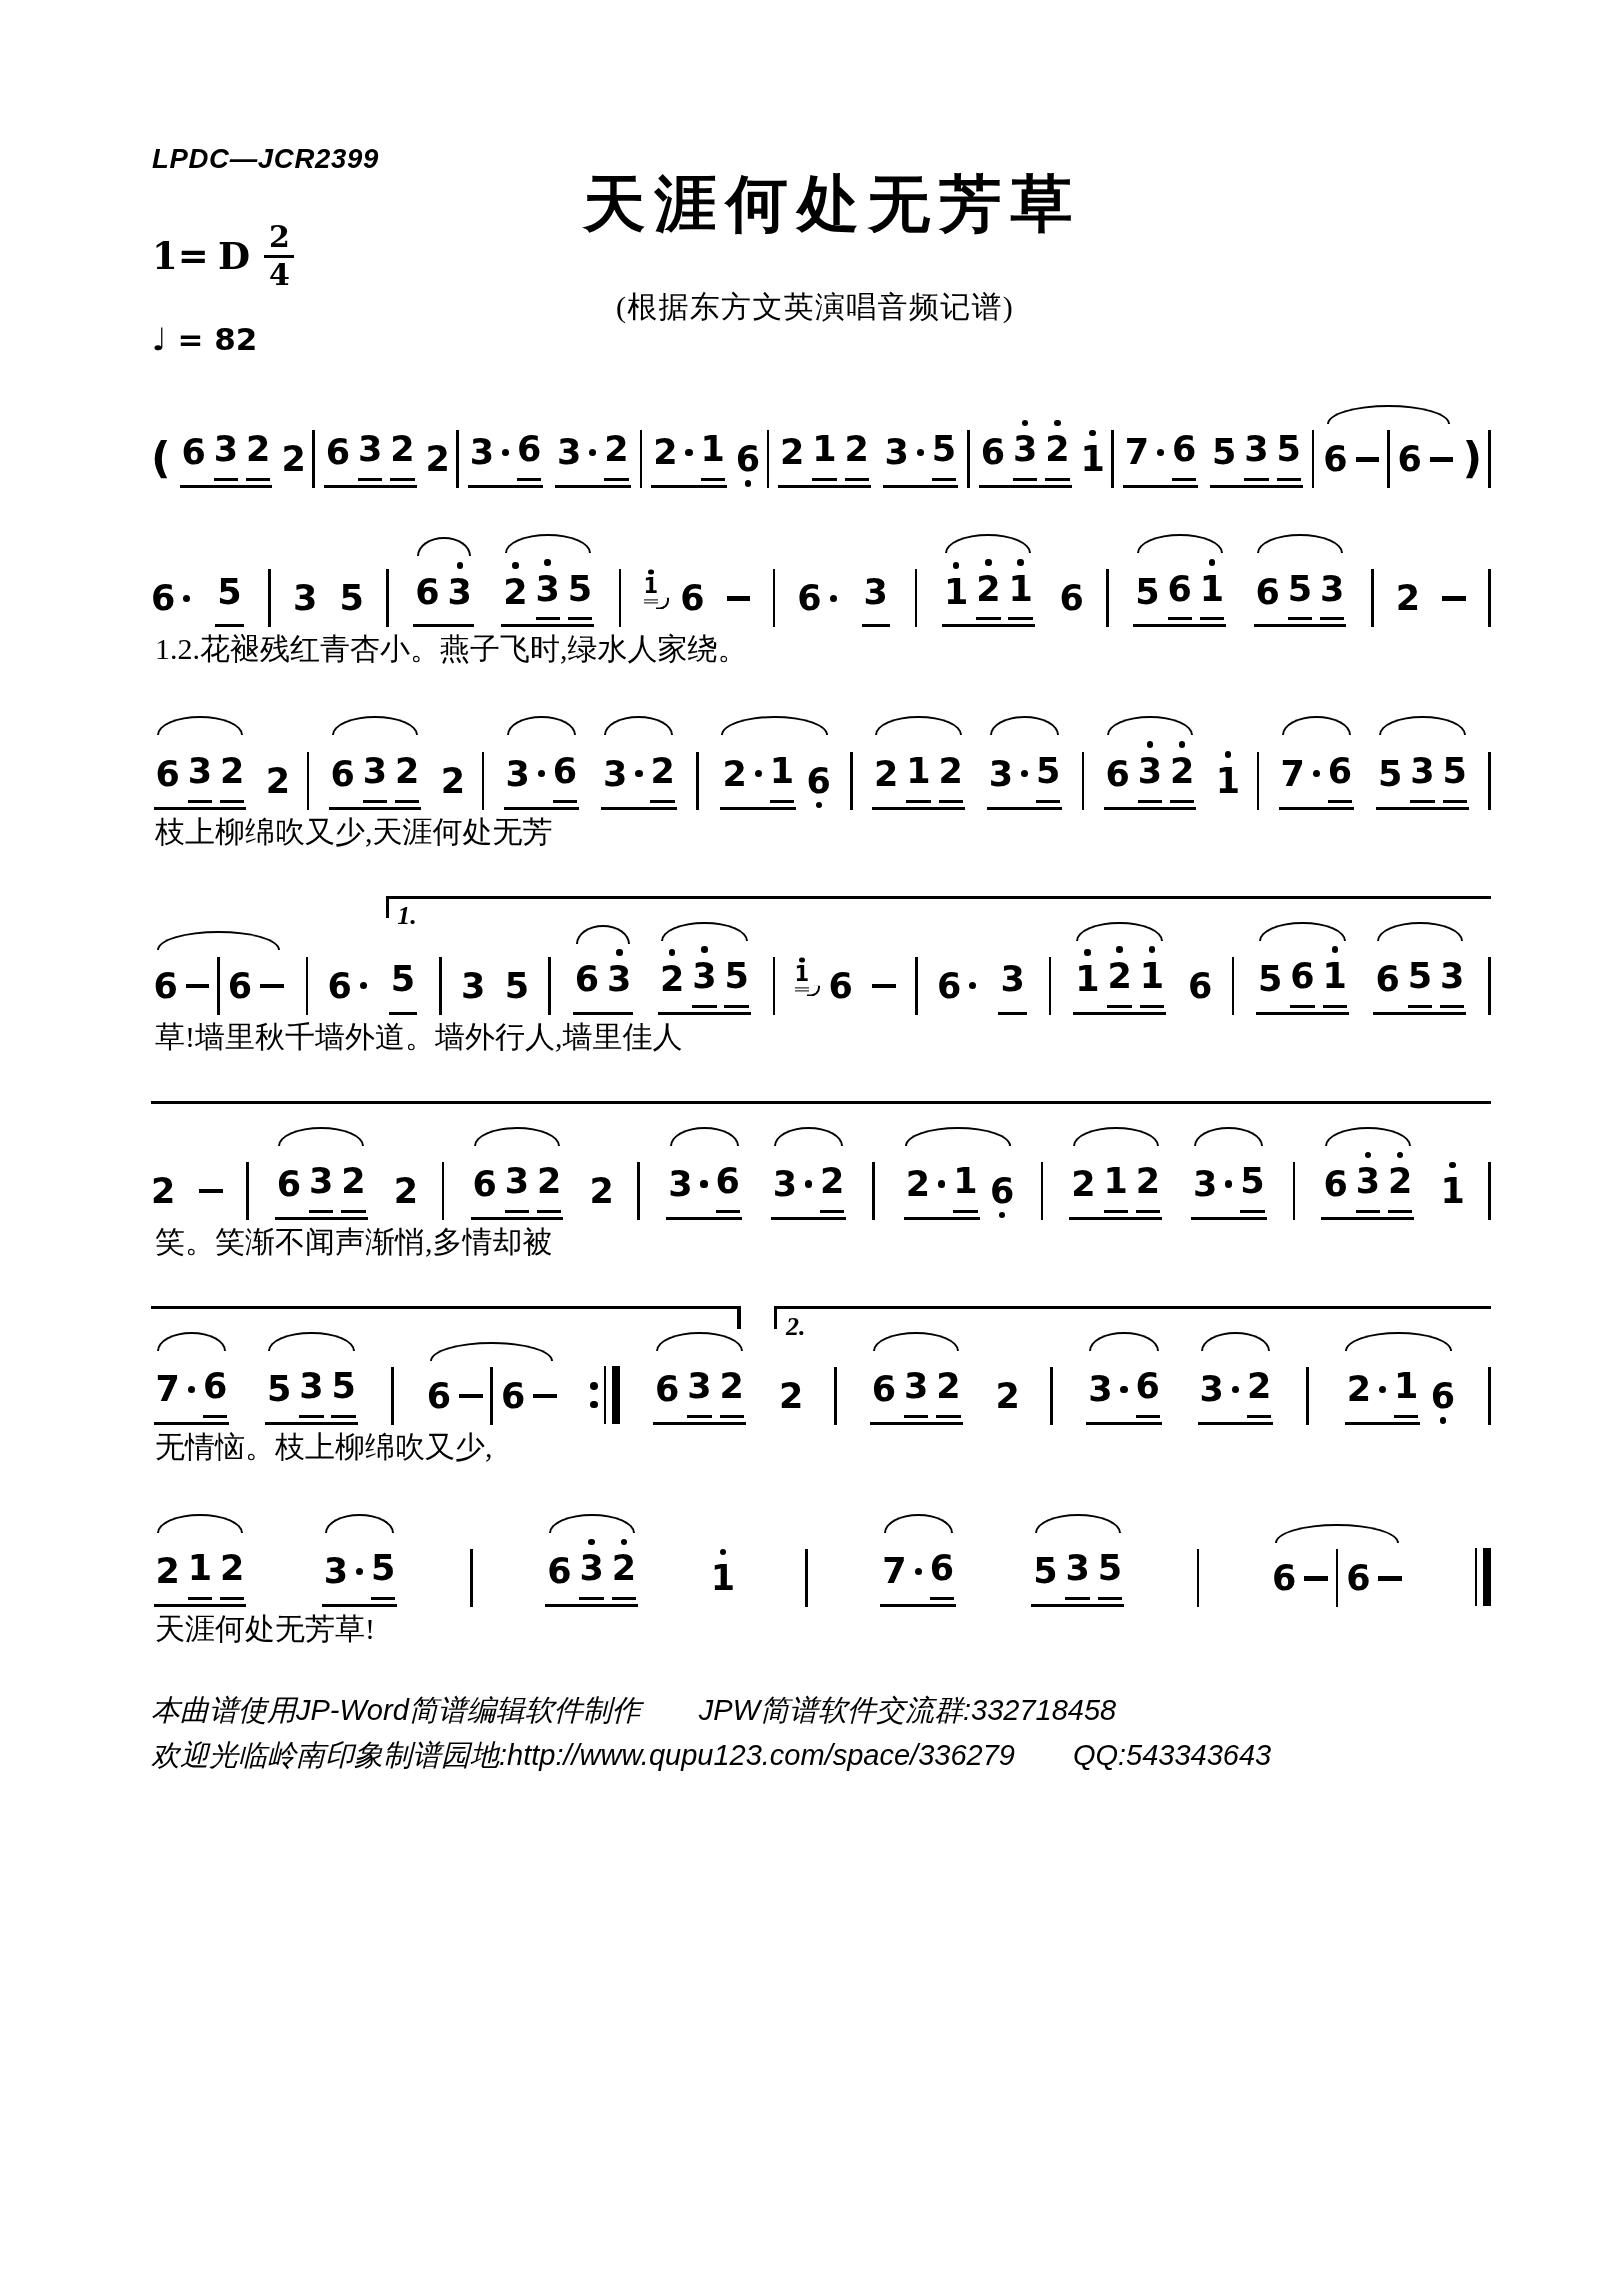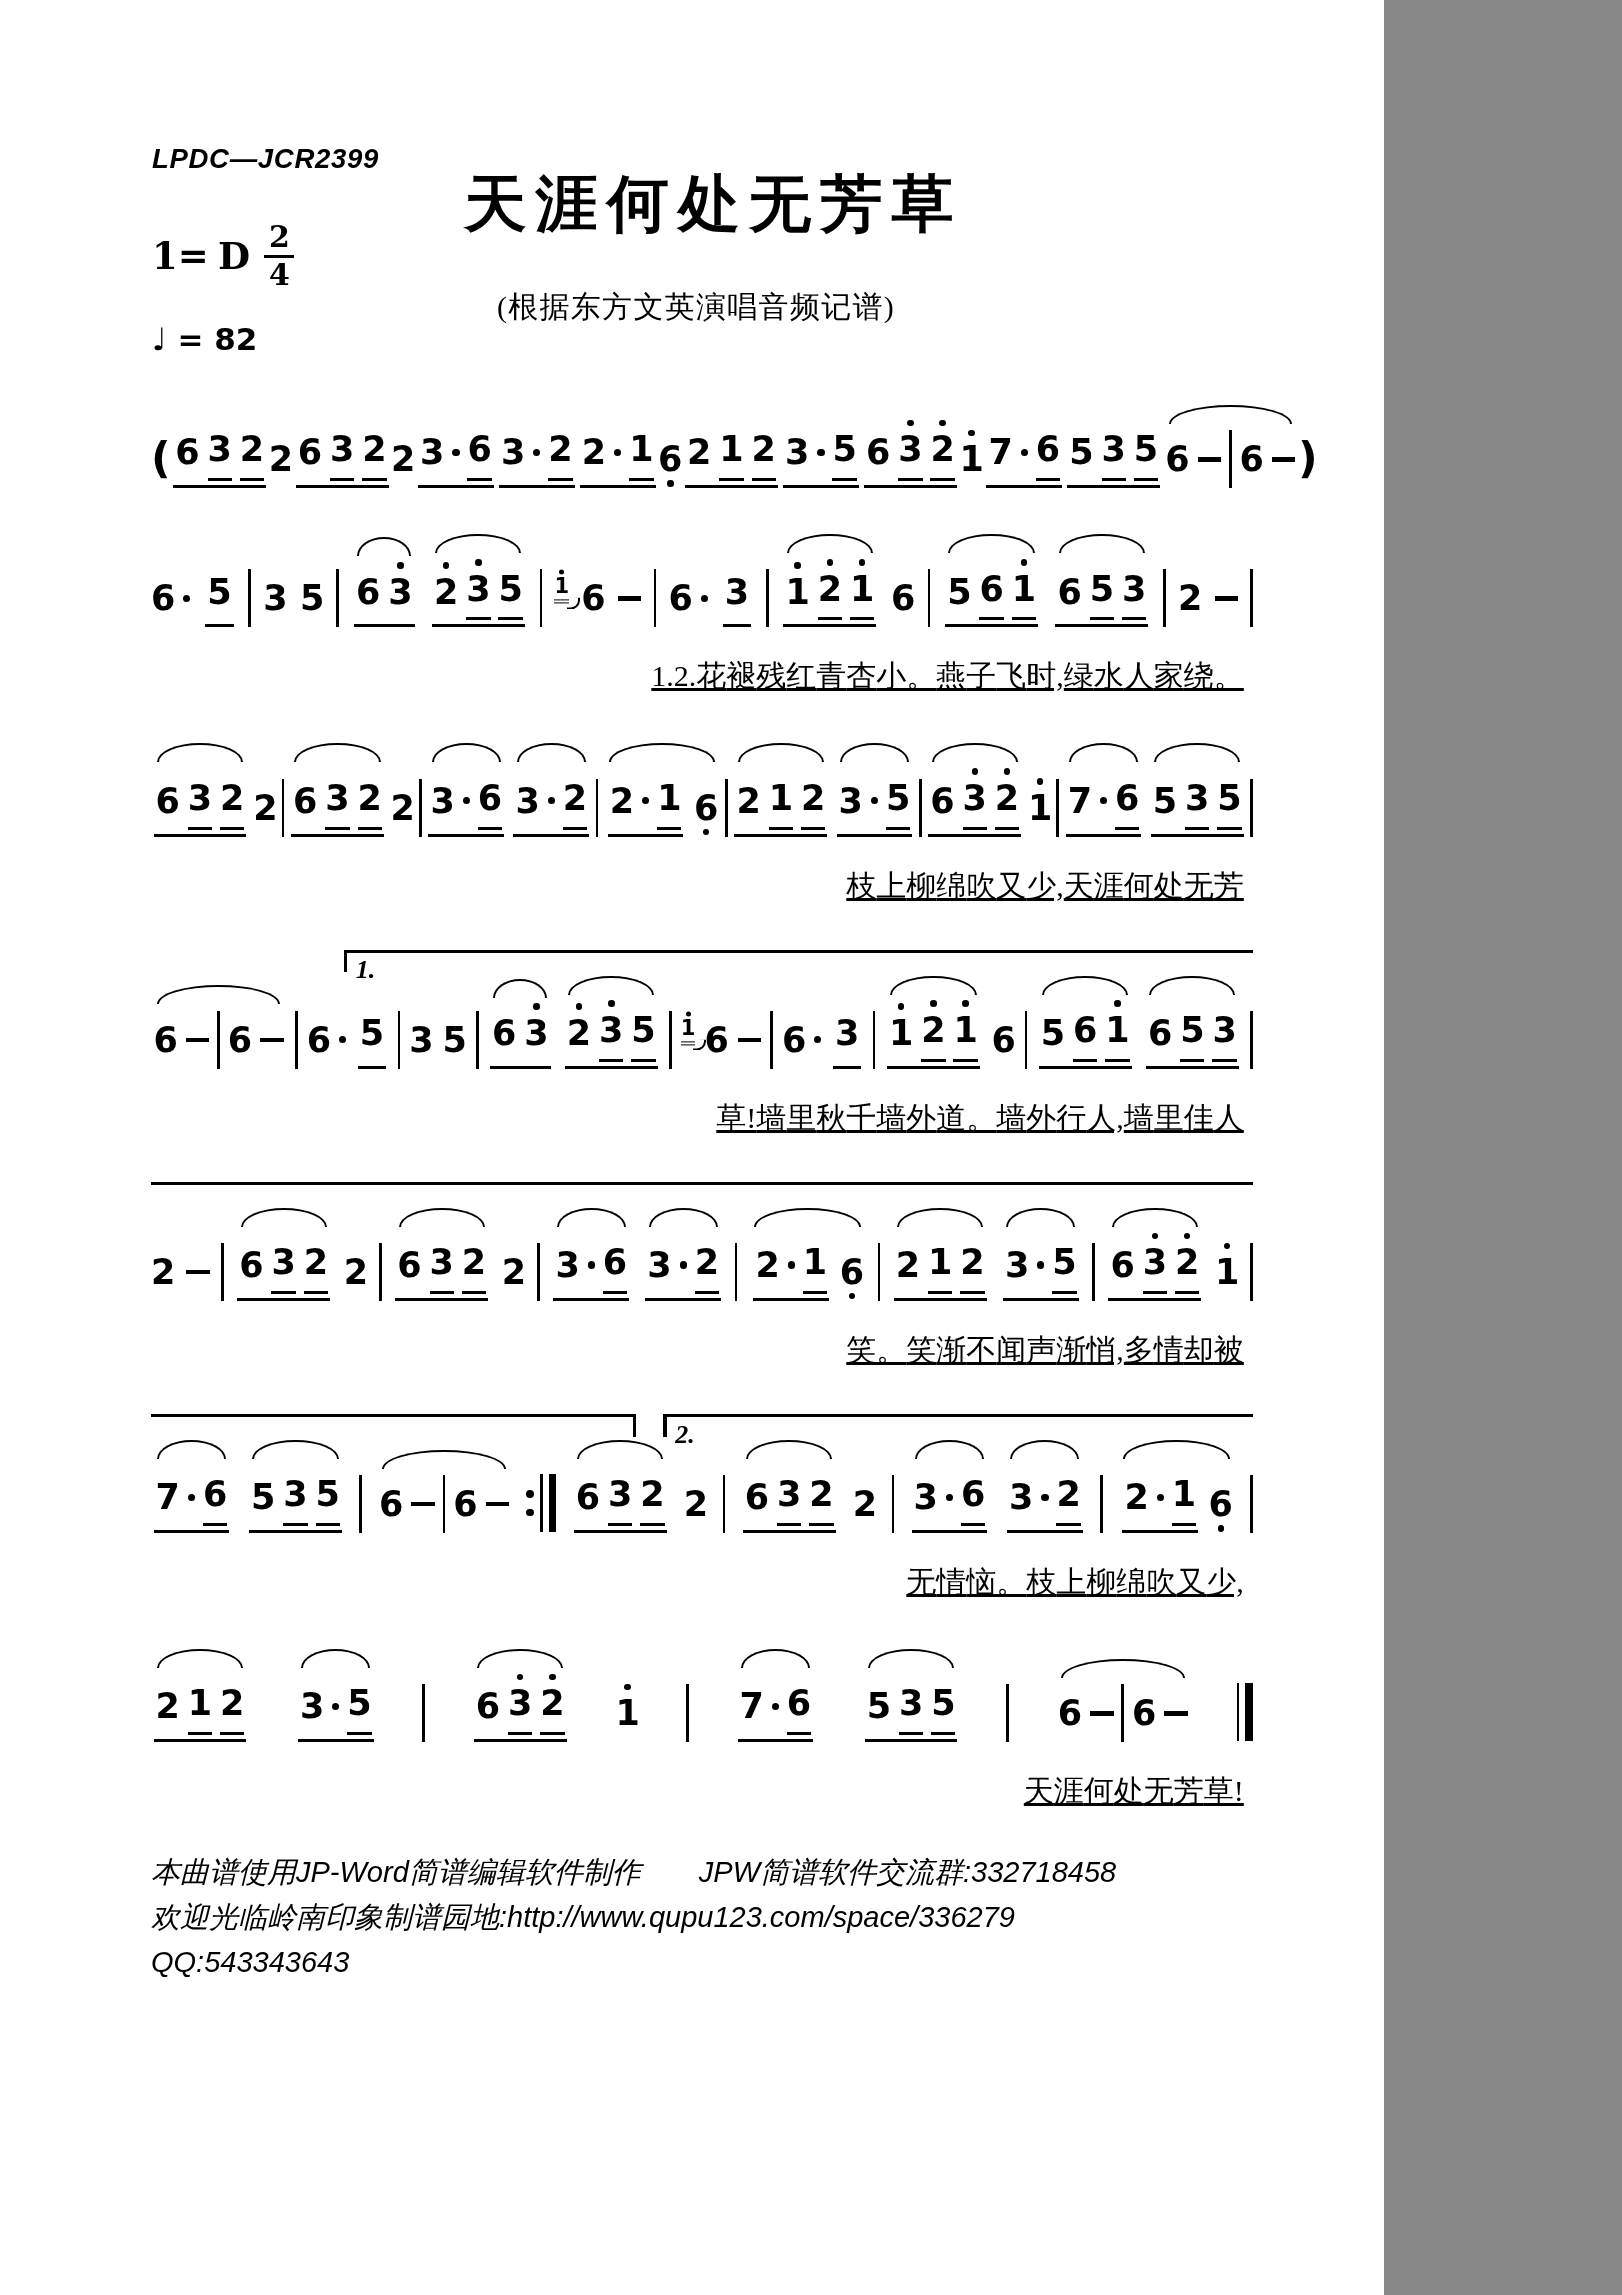--- a/index.html
+++ b/index.html
@@ -1,16 +1,16 @@
 <!DOCTYPE html>
 <html style="font-size:10.5px"><head>
 <meta charset="utf-8">
 <style>
   html,body{margin:0;padding:0;background:#888;}
-  #page{position:relative;width:1384px;height:2295px;background:#ffffff;color:#000;overflow:hidden;
+  #page{position:relative;width:1622px;height:2295px;background:#ffffff;color:#000;overflow:hidden;
         font-family:"Liberation Serif","DejaVu Serif",serif;}
   
   #catalog{position:absolute;left:152px;top:143px;font:italic bold 27.5px "Liberation Sans","DejaVu Sans",sans-serif;letter-spacing:0.7px;}
   #keysig{position:absolute;left:152px;top:222px;display:flex;align-items:center;font:bold 37px "DejaVu Serif",serif;}
   #keysig .meterfrac{display:inline-flex;flex-direction:column;align-items:center;margin-left:14.4px;font-size:30px;line-height:1;}
   #keysig .meterfrac .bar{width:30px;height:3.3px;background:#000;margin:2.6px 0;}
   #tempo{position:absolute;left:152px;top:321px;font:bold 31px "DejaVu Sans",sans-serif;}
   #title{position:absolute;left:0;right:0;top:162px;text-align:center;font:bold 62px "DejaVu Serif",serif;letter-spacing:9.2px;margin-left:43px;}
   #subtitle{position:absolute;left:8px;right:0;top:287px;text-align:center;font:30px "Liberation Serif",serif;letter-spacing:1.3px;}
   #credits{position:absolute;right:131px;top:230px;font:27.5px "Liberation Serif",serif;line-height:1.75;}
@@ -36,22 +36,22 @@
   .paren{font:bold 43px "DejaVu Sans",sans-serif;height:60px;display:flex;align-items:center;}
   .repeat,.final{display:flex;align-items:center;gap:5.9px;height:60px;}
   .rdots{display:flex;flex-direction:column;gap:11px;}
   .rdot{width:7.9px;height:7.9px;border-radius:50%;background:#000;}
   .thin{width:2.6px;height:58px;background:#000;}
   .thick{width:7.9px;height:58px;background:#000;}
   .grace{position:relative;display:inline-flex;flex-direction:column;align-items:center;transform:translateY(-23.6px);margin-right:0px;}
   .gdot{width:5.2px;height:5.2px;border-radius:50%;background:#000;margin-bottom:2px;}
   .gdigit{font:bold 21px "DejaVu Sans",sans-serif;line-height:21px;border-bottom:4.6px double #000;padding-bottom:2px;}
   .gtail{position:absolute;right:-10.5px;bottom:-5.2px;width:10.5px;height:9.2px;border-right:2px solid #000;border-bottom:2px solid #000;border-radius:0 0 9.2px 0;}
-  .lyrics-row{display:flex;justify-content:flex-end;margin-top:29px;padding:0 9.2px 0 3.9px;
-    font:30px "Liberation Serif","DejaVu Serif",serif;text-decoration:underline;}
+  .lyrics-row{display:flex;justify-content:flex-start;margin-top:2px;padding:0 9.2px 0 3.9px;
+    font:30px "Liberation Serif","DejaVu Serif",serif;}
   .syl{white-space:nowrap;}
   .volta{position:absolute;top:5.2px;height:22px;border-top:3.3px solid #000;}
   .vtick{position:absolute;top:0;width:3.3px;height:19.6px;background:#000;}
   .vtick.l{left:0;}
   .vtick.r{right:0;}
   .vlabel{position:absolute;left:11.8px;top:2.6px;font:italic bold 26px "Liberation Serif",serif;}
   
   #footer{margin-top:16px;font:italic 29px "Liberation Sans","DejaVu Sans",sans-serif;line-height:1.55;}
 </style>
 </head>

